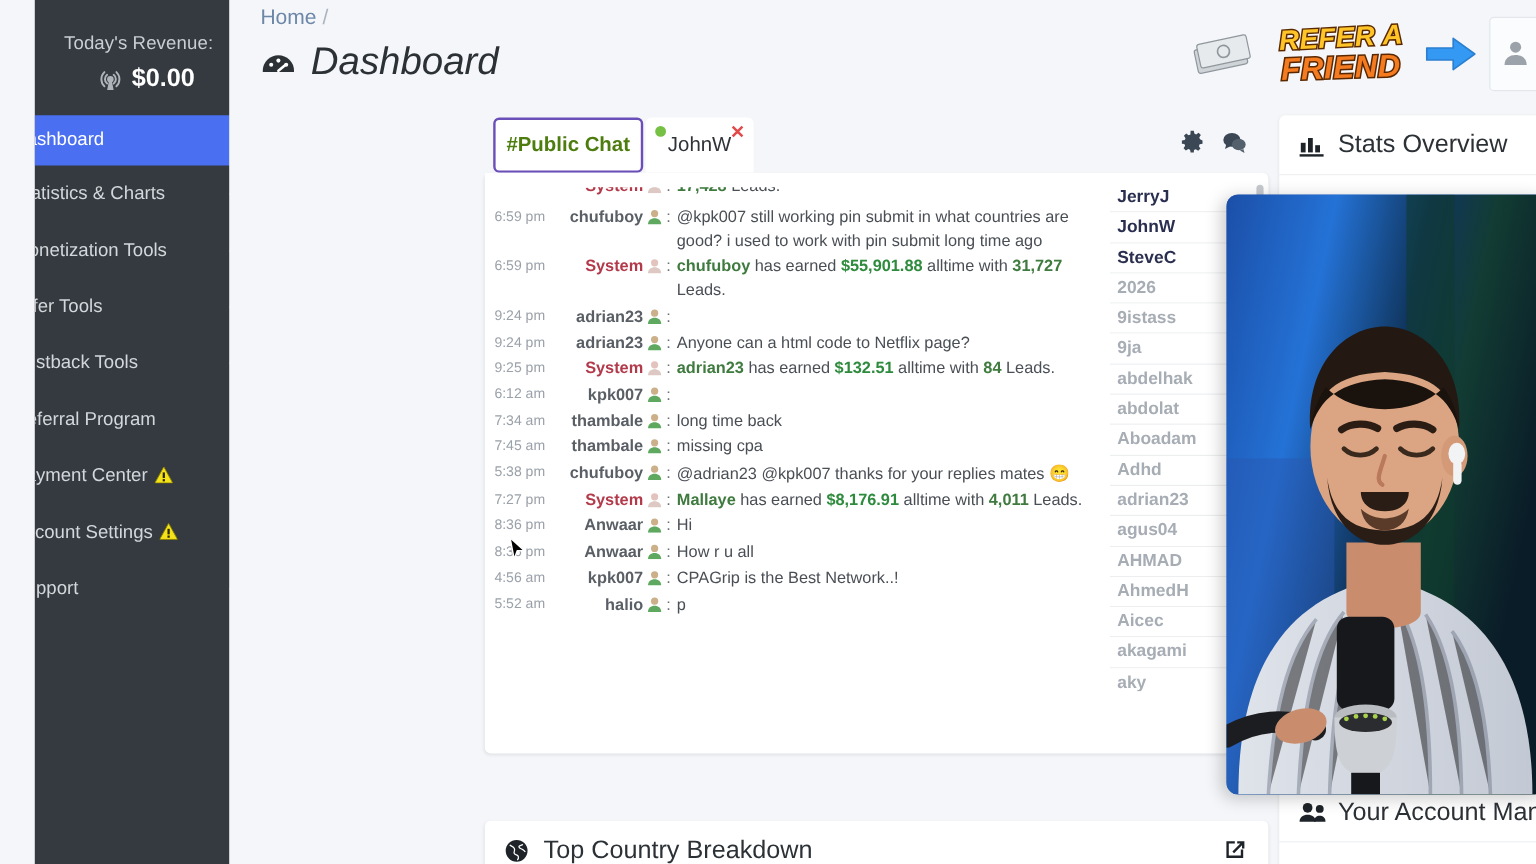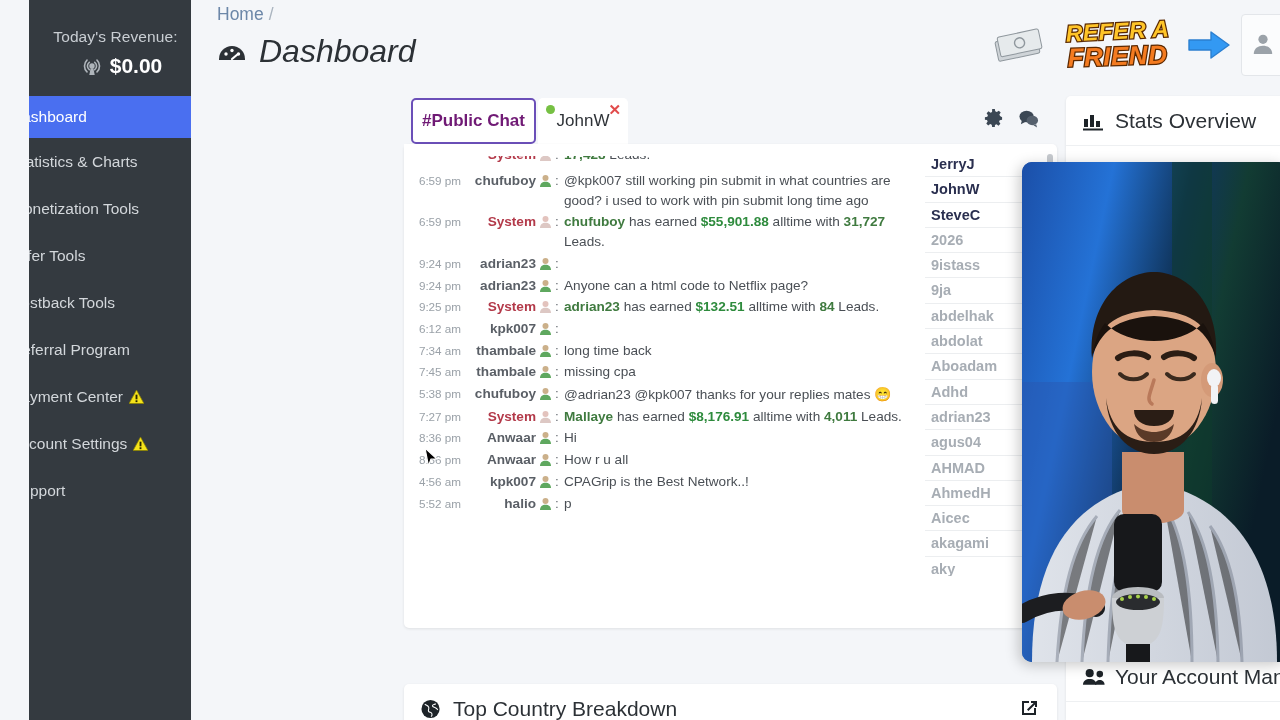--- a/index.html
+++ b/index.html
@@ -81,21 +81,21 @@
     box-shadow:0 1px 3px rgba(0,0,0,.09);
   }
   #tabs-row { position:absolute; left:213px; top:98px; width:653px; height:46px; }
   .tab {
     position:absolute; bottom:0; background:#fff;
     display:flex; align-items:center; justify-content:center;
   }
   #tab-public {
     left:7px; width:125px; height:46px;
     border:2px solid #6b4fb8; border-radius:5px;
-    font-size:17px; font-weight:bold; color:#701a75;
+    font-size:17px; font-weight:bold; color:#4d7c0f;
   }
   #tab-john {
     left:134px; width:90px; height:46px;
     border-radius:5px 5px 0 0; font-size:17px; color:#2f3338;
   }
   .online-dot {
     position:absolute; left:8px; top:7px;
     width:9px; height:9px; border-radius:50%; background:#76c043;
   }
   .tab-close {
@@ -116,21 +116,21 @@
   #msg-pane {
     position:absolute; left:0; top:0; width:508px; height:434px;
     overflow:hidden; padding-top:0;
   }
   .msg {
     display:flex; font-size:13.6px; line-height:1.45;
     padding:1px 8px 1px 8px; color:#4a4f55;
   }
   .msg .ts {
     width:56px; flex:0 0 56px; color:#9aa1a8; font-size:11.7px;
-    padding-top:2px; text-align:center;
+    padding-top:2px; text-align:left;
   }
   .msg .who {
     width:84px; flex:0 0 84px; text-align:right;
     font-weight:bold; color:#5a5f66; white-space:nowrap;
   }
   .msg .who.sys { color:#b33a4a; }
   .av { display:inline-block; width:13px; height:13px; margin-left:3px; vertical-align:-2px; }
   .msg .colon { flex:0 0 10px; text-align:center; color:#6b7076; }
   .msg .body { flex:1; padding-left:2px; }
   .msg .body.sys { color:#4a4f55; }

